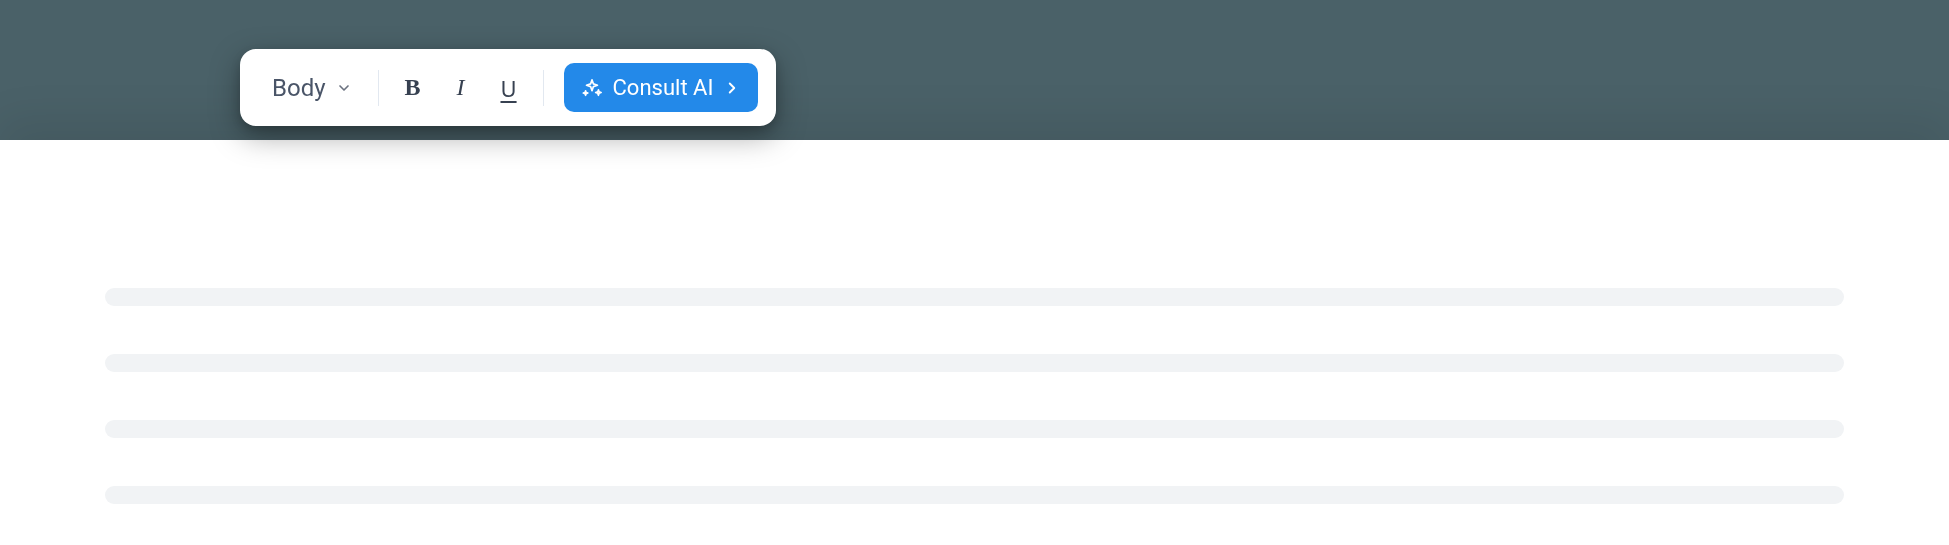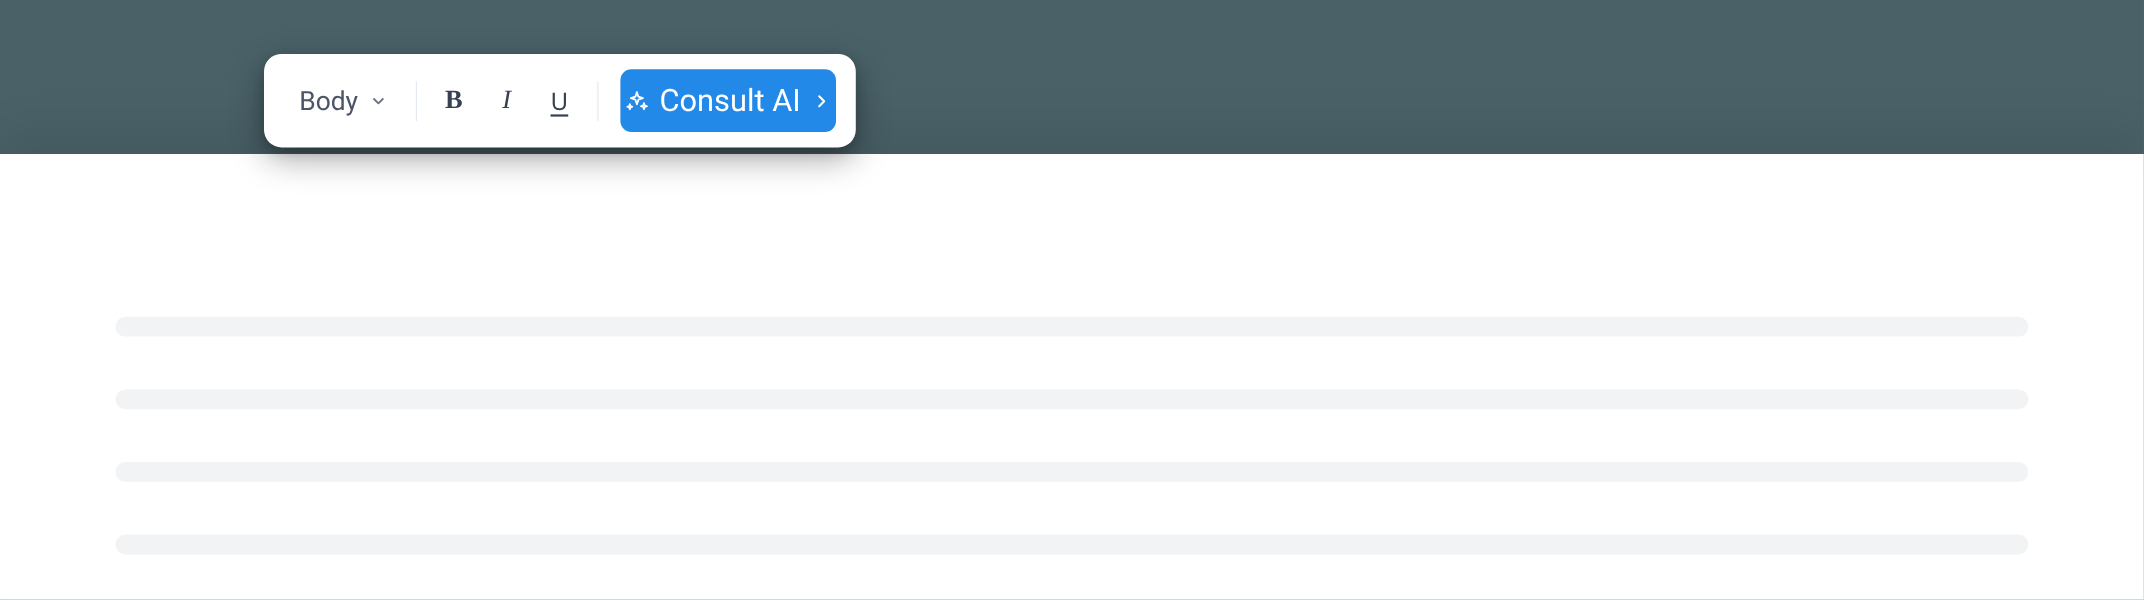--- a/index.html
+++ b/index.html
@@ -101,23 +101,23 @@
       font-weight: 400;
       text-underline-offset: 4px;
       text-decoration-thickness: 2px;
     }
     .ai-button {
       display: flex;
       align-items: center;
       gap: 10px;
       background: #2389e9;
       color: #ffffff;
-      padding: 12px 4px;
+      padding: 12px 17px;
       border-radius: 10px;
-      font-size: 28px;
+      font-size: 22px;
       font-weight: 400;
       cursor: pointer;
       margin-left: 8px;
       user-select: none;
     }
     .ai-button svg {
       flex-shrink: 0;
     }
     .placeholder-lines {
       position: absolute;

